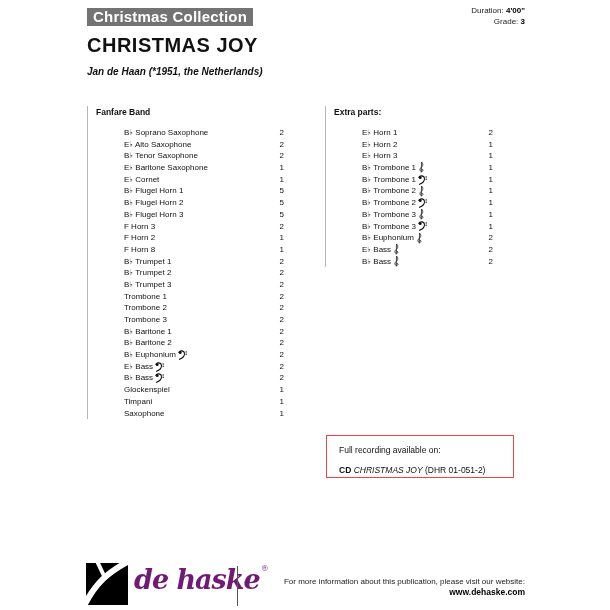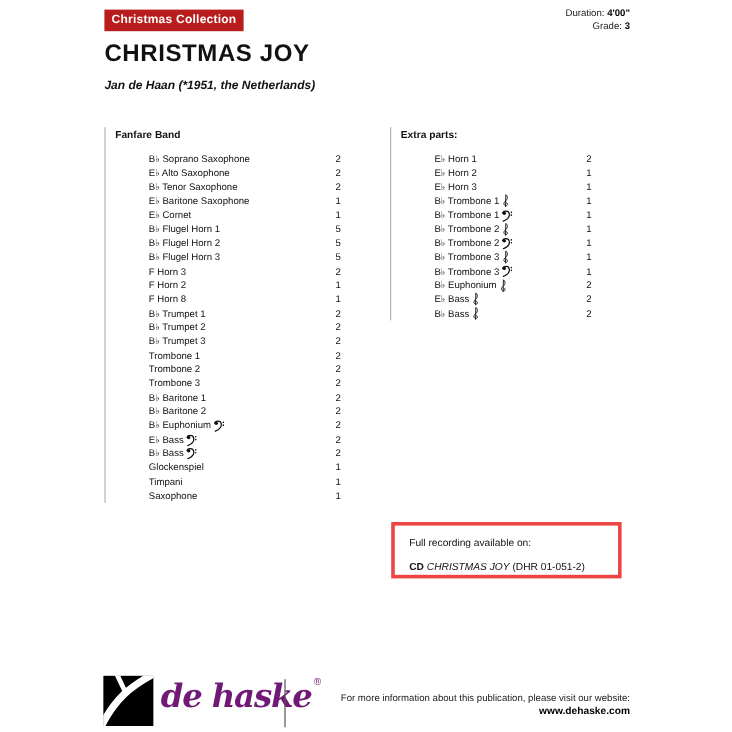--- a/index.html
+++ b/index.html
@@ -5,42 +5,42 @@
   html,body{margin:0;padding:0;}
   body{
     width:610px;height:610px;background:#ffffff;position:relative;
     font-family:"Liberation Sans","DejaVu Sans",sans-serif;color:#111;
     overflow:hidden;
   }
   .abs{position:absolute;}
 
   
   .badge{
-    left:87px;top:8px;background:#b91c1c;color:#fff;font-weight:bold;
-    font-size:10px;line-height:13px;padding:2px 6px 3px 6px;letter-spacing:0.2px;
+    left:87px;top:8px;background:#737373;color:#fff;font-weight:bold;
+    font-size:15px;line-height:13px;padding:2px 6px 3px 6px;letter-spacing:0.2px;
   }
   .meta{right:85px;top:6px;text-align:right;font-size:8px;line-height:10.5px;color:#222;}
   .meta b{color:#000;}
   .title{left:87px;top:34px;font-size:20px;font-weight:bold;letter-spacing:0.5px;}
   .composer{left:87px;top:66px;font-size:10px;font-weight:bold;font-style:italic;}
 
   
   .col{border-left:1px solid #b5b5b5;padding-left:8px;font-size:8px;}
   .col-left{left:87px;top:106px;width:188px;}
   .col-right{left:325px;top:106px;width:159px;}
   .col-header{font-size:8.5px;font-weight:bold;height:12px;line-height:12px;margin-bottom:9px;}
   .row{display:flex;justify-content:space-between;align-items:center;height:11.7px;line-height:11.7px;padding-left:28px;}
   .row .lbl{white-space:nowrap;display:flex;align-items:center;gap:2px;}
   .row .qty{text-align:right;}
   .clef{display:inline-flex;align-items:center;height:10px;}
   .clef svg{display:block;}
 
   
   .rec-box{
-    left:326px;top:435px;width:174px;height:32px;border:3px solid #ef4444;
+    left:326px;top:435px;width:174px;height:32px;border:1px solid #ef4444;
     padding:9px 0 0 12px;font-size:8.5px;line-height:10px;
   }
   .rec-line2{margin-top:10px;}
   .rec-line2 .cd{font-weight:bold;}
   .rec-line2 .cdtitle{font-style:italic;}
 
   
   .logo-icon{left:86px;top:563px;width:42px;height:42px;}
   .wordmark{
     left:134px;top:564px;font-family:"DejaVu Serif","Liberation Serif",serif;

